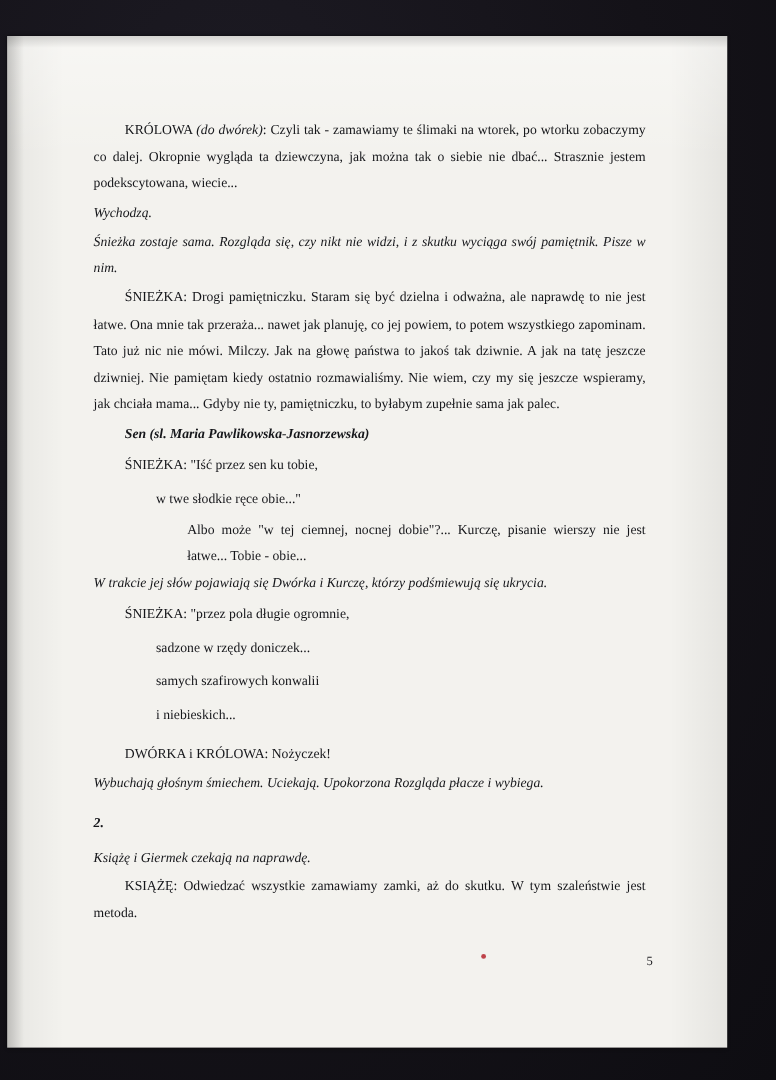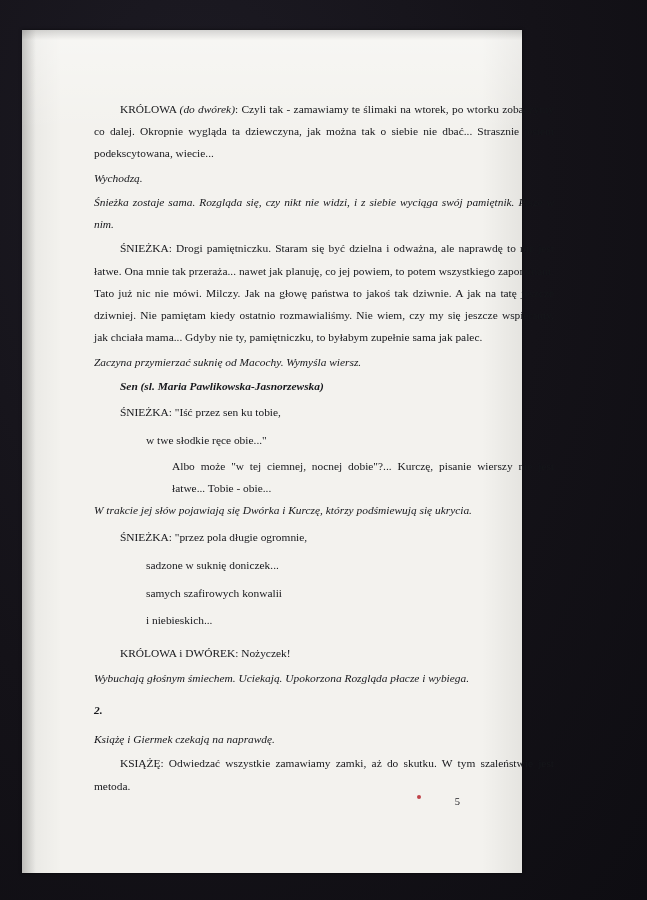--- a/index.html
+++ b/index.html
@@ -17,23 +17,23 @@
     position: absolute;
     left: 0;
     top: 0;
     width: 647px;
     height: 900px;
     background:
       radial-gradient(ellipse at 30% 20%, #1d1b24 0%, #141218 55%, #0e0d12 100%);
   }
   .page {
     position: absolute;
-    left: 22px;
+    left: 6px;
     top: 30px;
-    width: 500px;
+    width: 600px;
     height: 843px;
     background: #f3f2ee;
     box-shadow: 0 0 3px rgba(0,0,0,0.6);
   }
   .page-inner {
     position: absolute;
     left: 0;
     top: 0;
     right: 0;
     bottom: 0;
@@ -117,45 +117,44 @@
     <div class="edgeshadow-t"></div>
 
     <div class="content">
 
       <p class="blk indent">
         <span>KRÓLOWA </span><span class="ital">(do dwórek)</span><span>: Czyli tak - zamawiamy te ślimaki na wtorek, po wtorku zobaczymy co dalej. Okropnie wygląda ta dziewczyna, jak można tak o siebie nie dbać... Strasznie jestem podekscytowana, wiecie...</span>
       </p>
 
       <p class="blk ital sp-before">Wychodzą.</p>
 
-      <p class="blk ital sp-before">Śnieżka zostaje sama. Rozgląda się, czy nikt nie widzi, i z siebie wyciąga swój pamiętnik. Pisze w nim.</p>
+      <p class="blk ital sp-before">Śnieżka zostaje sama. Rozgląda się, czy nikt nie widzi, i z skutku wyciąga swój pamiętnik. Pisze w nim.</p>
 
       <p class="blk indent sp-before">ŚNIEŻKA: Drogi pamiętniczku. Staram się być dzielna i odważna, ale naprawdę to nie jest łatwe. Ona mnie tak przeraża... nawet jak planuję, co jej powiem, to potem wszystkiego zapominam. Tato już nic nie mówi. Milczy. Jak na głowę państwa to jakoś tak dziwnie. A jak na tatę jeszcze dziwniej. Nie pamiętam kiedy ostatnio rozmawialiśmy. Nie wiem, czy my się jeszcze wspieramy, jak chciała mama... Gdyby nie ty, pamiętniczku, to byłabym zupełnie sama jak palec.</p>
 
-      <p class="blk ital sp-before">Zaczyna przymierzać suknię od Macochy. Wymyśla wiersz.</p>
 
       <p class="blk bold-ital sp-before" style="padding-left:26px;">Sen (sl. Maria Pawlikowska-Jasnorzewska)</p>
 
       <p class="blk indent verse sp-small">ŚNIEŻKA: "Iść przez sen ku tobie,</p>
 
       <p class="blk verse songline">w twe słodkie ręce obie..."</p>
 
       <p class="blk verse songline2" style="line-height:1.95;">Albo może "w tej ciemnej, nocnej dobie"?... Kurczę, pisanie wierszy nie jest łatwe... Tobie - obie...</p>
 
       <p class="blk ital sp-before">W trakcie jej słów pojawiają się Dwórka i Kurczę, którzy podśmiewują się  ukrycia.</p>
 
       <p class="blk indent verse sp-small">ŚNIEŻKA:  "przez pola długie ogromnie,</p>
 
-      <p class="blk verse songline">sadzone w suknię doniczek...</p>
+      <p class="blk verse songline">sadzone w rzędy doniczek...</p>
 
       <p class="blk verse songline">samych szafirowych konwalii</p>
 
       <p class="blk verse songline">i niebieskich...</p>
 
-      <p class="blk indent sp-small">KRÓLOWA i DWÓREK: Nożyczek!</p>
+      <p class="blk indent sp-small">DWÓRKA i KRÓLOWA: Nożyczek!</p>
 
       <p class="blk ital sp-before">Wybuchają głośnym śmiechem. Uciekają. Upokorzona Rozgląda płacze i wybiega.</p>
 
       <p class="blk numline">2.</p>
 
       <p class="blk ital sp-small">Książę i Giermek czekają na naprawdę.</p>
 
       <p class="blk indent sp-before">KSIĄŻĘ: Odwiedzać wszystkie zamawiamy zamki, aż do skutku. W tym szaleństwie jest metoda.</p>
 
     </div>

